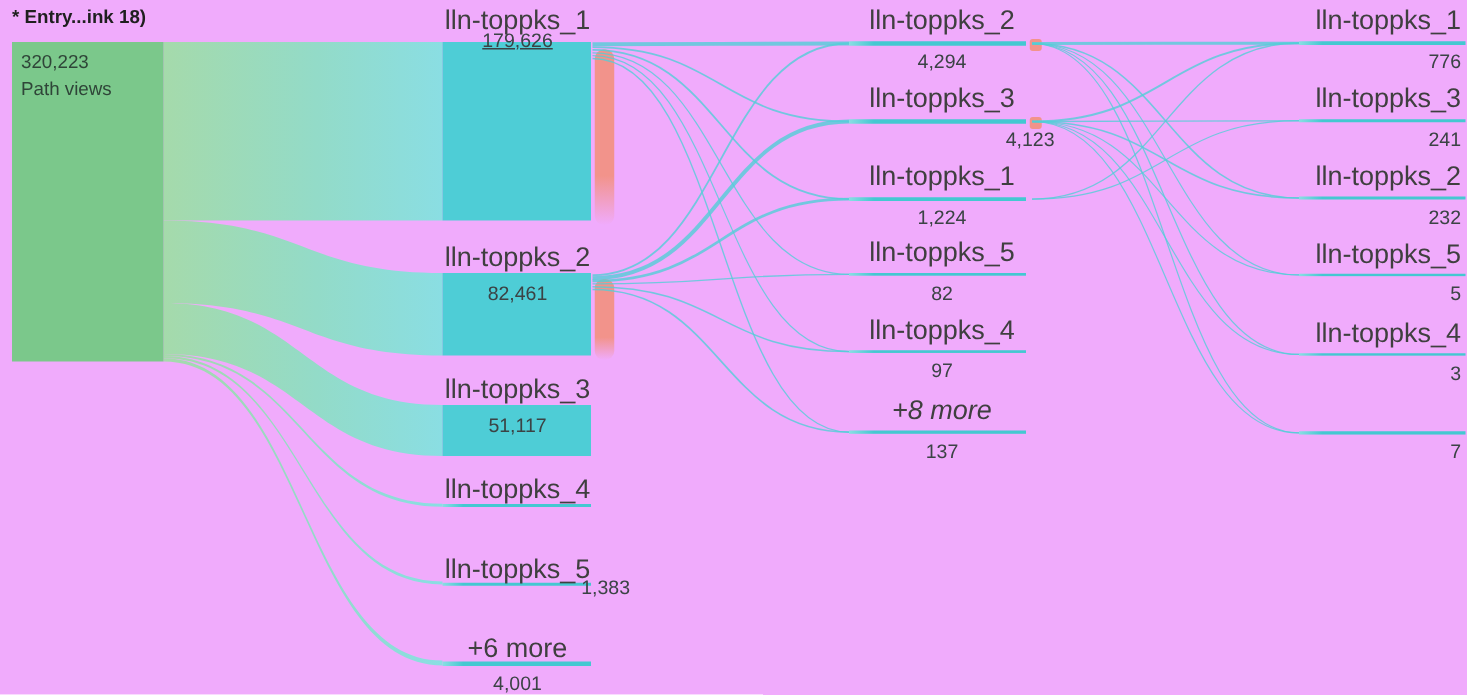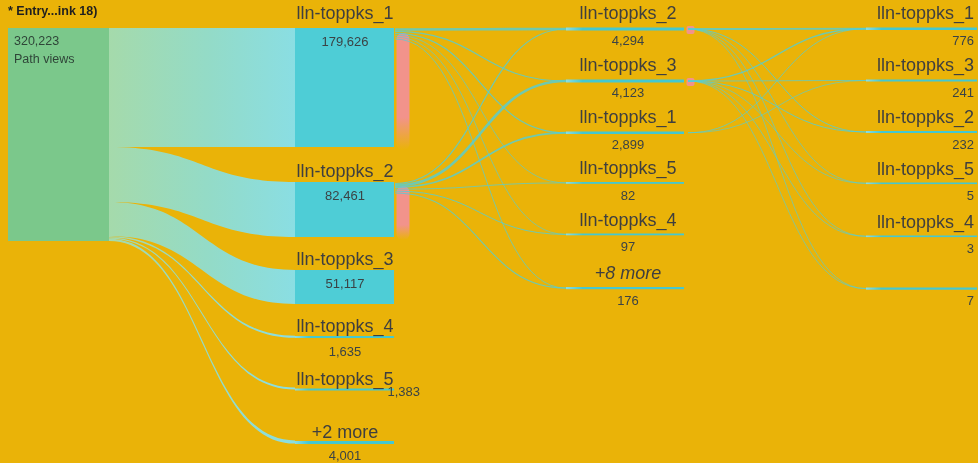--- a/index.html
+++ b/index.html
@@ -1,16 +1,16 @@
 <!DOCTYPE html>
 <html><head>
 <meta charset="utf-8">
 <style>
   html,body{margin:0;padding:0;background:#ffffff;}
-  #stage{position:relative;width:978px;height:463px;background:#eab308;overflow:hidden;
+  #stage{position:relative;width:978px;height:463px;background:#f0abfc;overflow:hidden;
          font-family:"Liberation Sans","DejaVu Sans",sans-serif;}
   #sankey-svg{position:absolute;left:0;top:0;}
   .hdr{position:absolute;font-size:12.5px;font-weight:bold;color:#1f1f1f;white-space:nowrap;}
   .lbl{position:absolute;font-size:18px;color:#3f3f3f;line-height:16px;white-space:nowrap;}
   .val{position:absolute;font-size:13px;color:#3b4345;line-height:16px;white-space:nowrap;}
   .c2{left:270px;width:150px;text-align:center;}
   .c3{left:553px;width:150px;text-align:center;}
   .c4{left:824px;width:150px;text-align:right;}
   .entry-txt{position:absolute;font-size:12.5px;color:#2f4538;line-height:18px;}
 </style>
@@ -91,44 +91,43 @@
       <rect x="866" y="182.5" width="111" height="1.6" fill="url(#barGrad)"></rect>
       <rect x="866" y="235.5" width="111" height="1.6" fill="url(#barGrad)"></rect>
       <rect x="866" y="287.5" width="111" height="2.2" fill="url(#barGrad)"></rect>
     </svg>
 
   <div class="hdr" style="left:8px;top:4px;">* Entry...ink 18)</div>
   <div class="entry-txt" style="left:14px;top:32px;">320,223</div>
   <div class="entry-txt" style="left:14px;top:50px;">Path views</div>
 
   <div class="lbl c2" style="top:5px;">lln-toppks_1</div>
-  <div class="val c2" style="top:34px;">179,626</div>
+  <div class="val c2" style="top:19px;text-decoration:underline;">179,626</div>
   <div class="lbl c2" style="top:163px;">lln-toppks_2</div>
   <div class="val c2" style="top:188px;">82,461</div>
   <div class="lbl c2" style="top:251px;">lln-toppks_3</div>
   <div class="val c2" style="top:276px;">51,117</div>
   <div class="lbl c2" style="top:318px;">lln-toppks_4</div>
-  <div class="val c2" style="top:344px;">1,635</div>
   <div class="lbl c2" style="top:371px;">lln-toppks_5</div>
   <div class="val c2" style="top:384px;text-align:right;">1,383</div>
-  <div class="lbl c2" style="top:424px;">+2 more</div>
+  <div class="lbl c2" style="top:424px;">+6 more</div>
   <div class="val c2" style="top:448px;">4,001</div>
 
   <div class="lbl c3" style="top:5px;">lln-toppks_2</div>
   <div class="val c3" style="top:33px;">4,294</div>
   <div class="lbl c3" style="top:57px;">lln-toppks_3</div>
-  <div class="val c3" style="top:85px;">4,123</div>
+  <div class="val c3" style="top:85px;text-align:right;">4,123</div>
   <div class="lbl c3" style="top:109px;">lln-toppks_1</div>
-  <div class="val c3" style="top:137px;">2,899</div>
+  <div class="val c3" style="top:137px;">1,224</div>
   <div class="lbl c3" style="top:160px;">lln-toppks_5</div>
   <div class="val c3" style="top:187.5px;">82</div>
   <div class="lbl c3" style="top:212px;">lln-toppks_4</div>
   <div class="val c3" style="top:239px;">97</div>
   <div class="lbl c3" style="top:265px;font-style:italic;">+8 more</div>
-  <div class="val c3" style="top:292.5px;">176</div>
+  <div class="val c3" style="top:292.5px;">137</div>
 
   <div class="lbl c4" style="top:5px;">lln-toppks_1</div>
   <div class="val c4" style="top:33px;">776</div>
   <div class="lbl c4" style="top:57px;">lln-toppks_3</div>
   <div class="val c4" style="top:85px;">241</div>
   <div class="lbl c4" style="top:109px;">lln-toppks_2</div>
   <div class="val c4" style="top:136.5px;">232</div>
   <div class="lbl c4" style="top:161px;">lln-toppks_5</div>
   <div class="val c4" style="top:188px;">5</div>
   <div class="lbl c4" style="top:214px;">lln-toppks_4</div>

